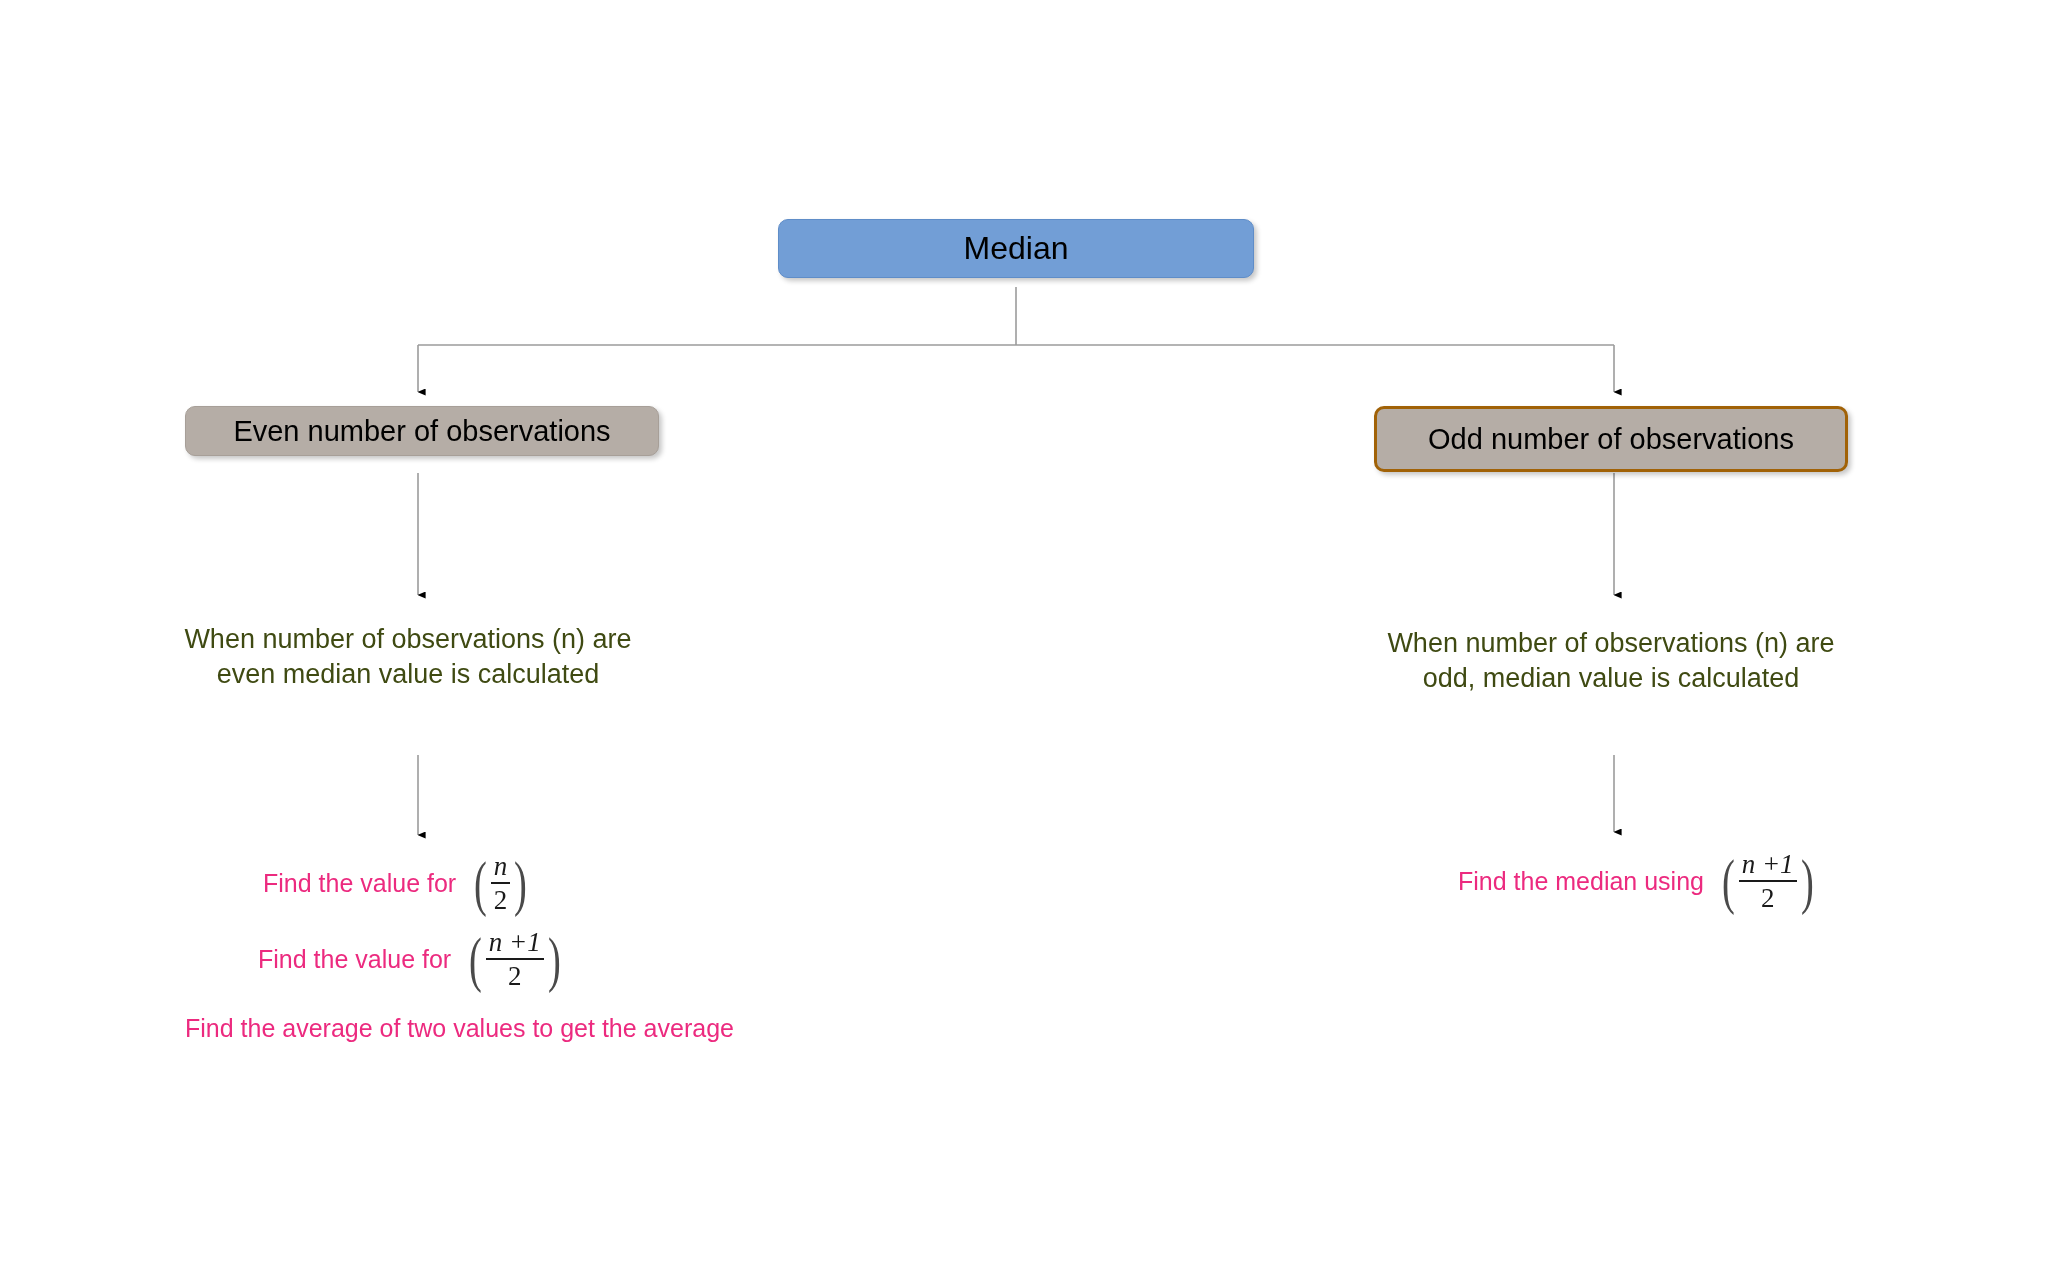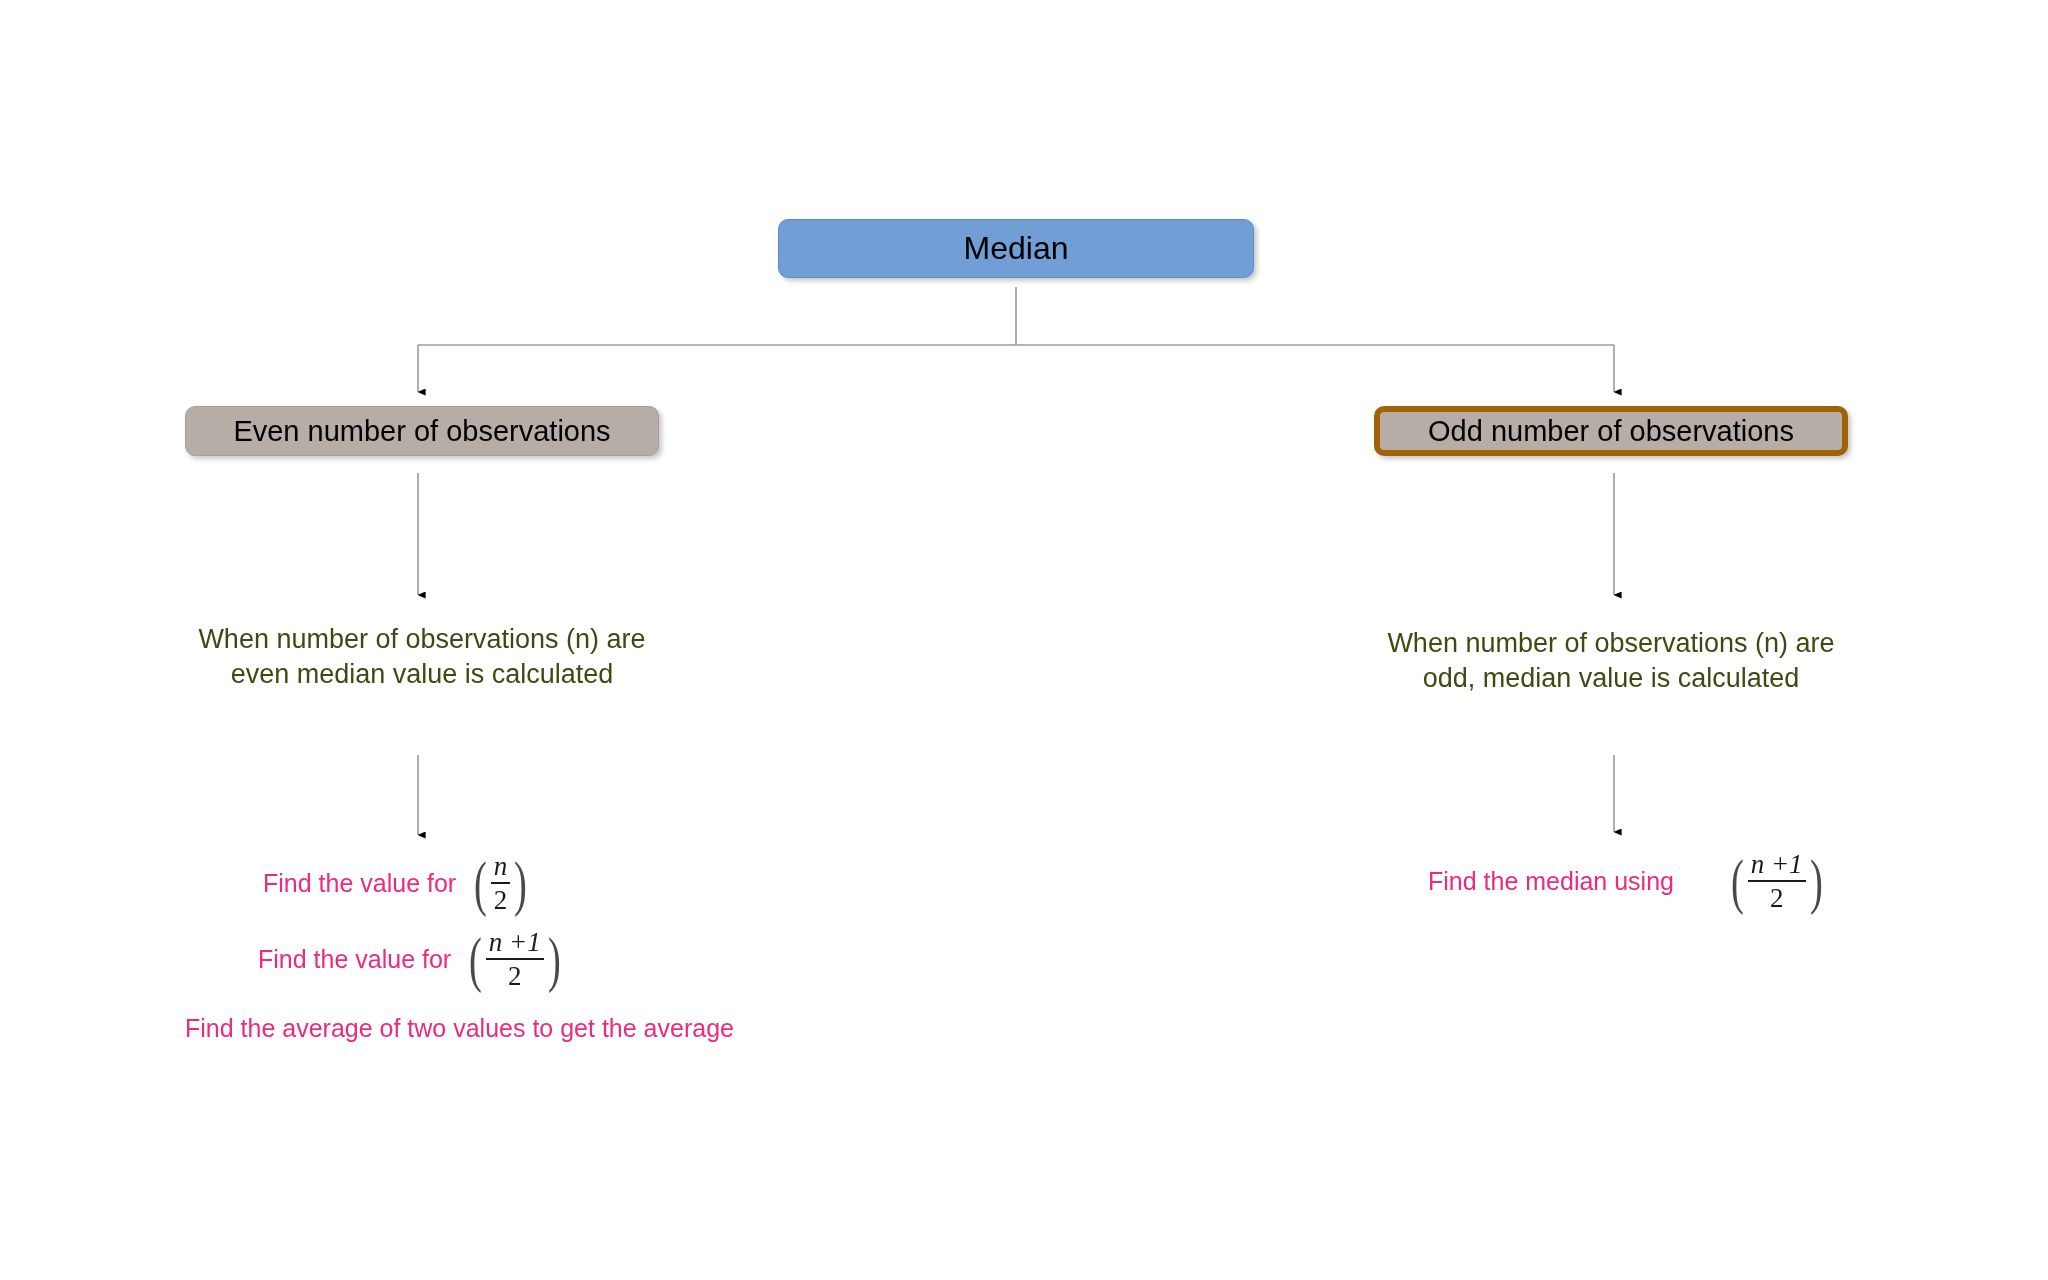--- a/index.html
+++ b/index.html
@@ -74,37 +74,37 @@
     height: 50px;
     background: #b5ada6;
     border: 1px solid #a79f98;
     font-size: 29px;
   }
 
   #node-odd {
     left: 1374px;
     top: 406px;
     width: 474px;
-    height: 50px;
+    height: 66px;
     background: #b5ada6;
-    border: 6px solid #a16207;
+    border: 3px solid #a16207;
     font-size: 29px;
   }
 
   
   .desc-text {
     position: absolute;
     text-align: center;
     color: #3f4a12;
     font-size: 27px;
     line-height: 1.28;
   }
 
   #desc-even {
-    left: 185px;
+    left: 171px;
     top: 622px;
     width: 474px;
   }
 
   #desc-odd {
     left: 1374px;
     top: 626px;
     width: 474px;
   }
 
@@ -119,21 +119,21 @@
   }
   .step-row.centered {
     display: block;
     text-align: center;
     line-height: 1.3;
   }
 
   #step-even-1 { left: 263px; top: 852px; }
   #step-even-2 { left: 258px; top: 928px; }
   #step-even-3 { left: 185px; top: 1012px; width: 474px; }
-  #step-odd-1  { left: 1428px; top: 850px; gap: 39px; }
+  #step-odd-1  { left: 1458px; top: 850px; }
 
   .step-label { margin-right: 14px; }
 
   
   .frac-paren {
     display: inline-flex;
     align-items: center;
     color: #1a1a1a;
     font-family: "Liberation Serif", serif;
     line-height: 1;

